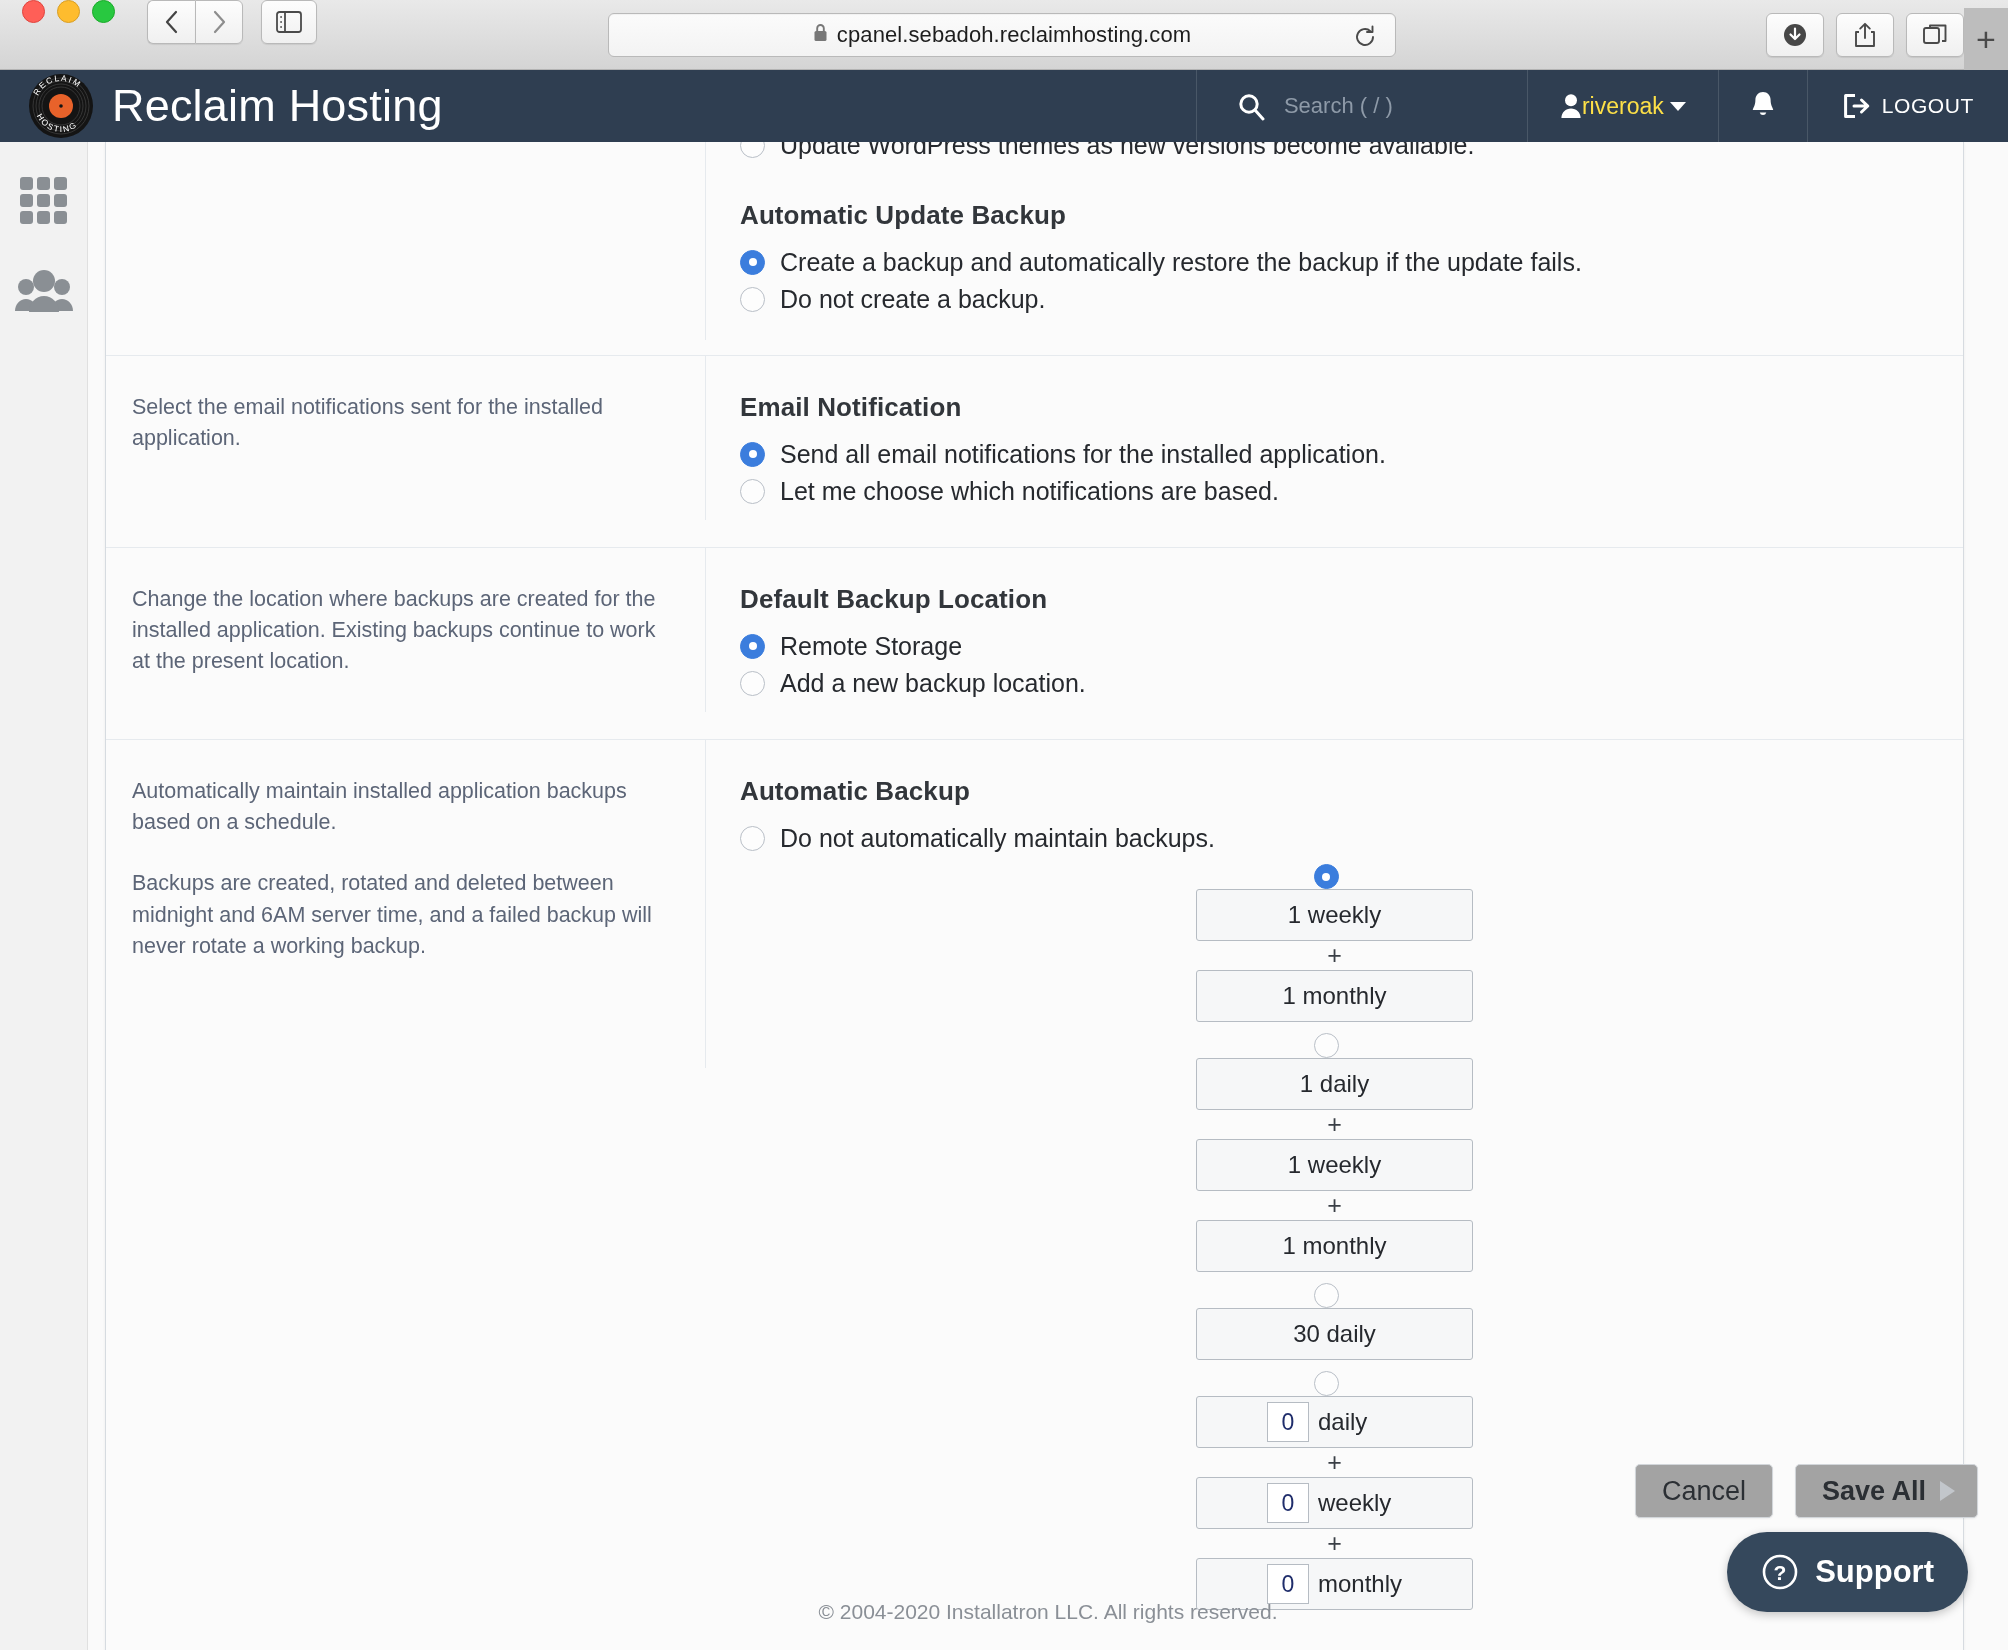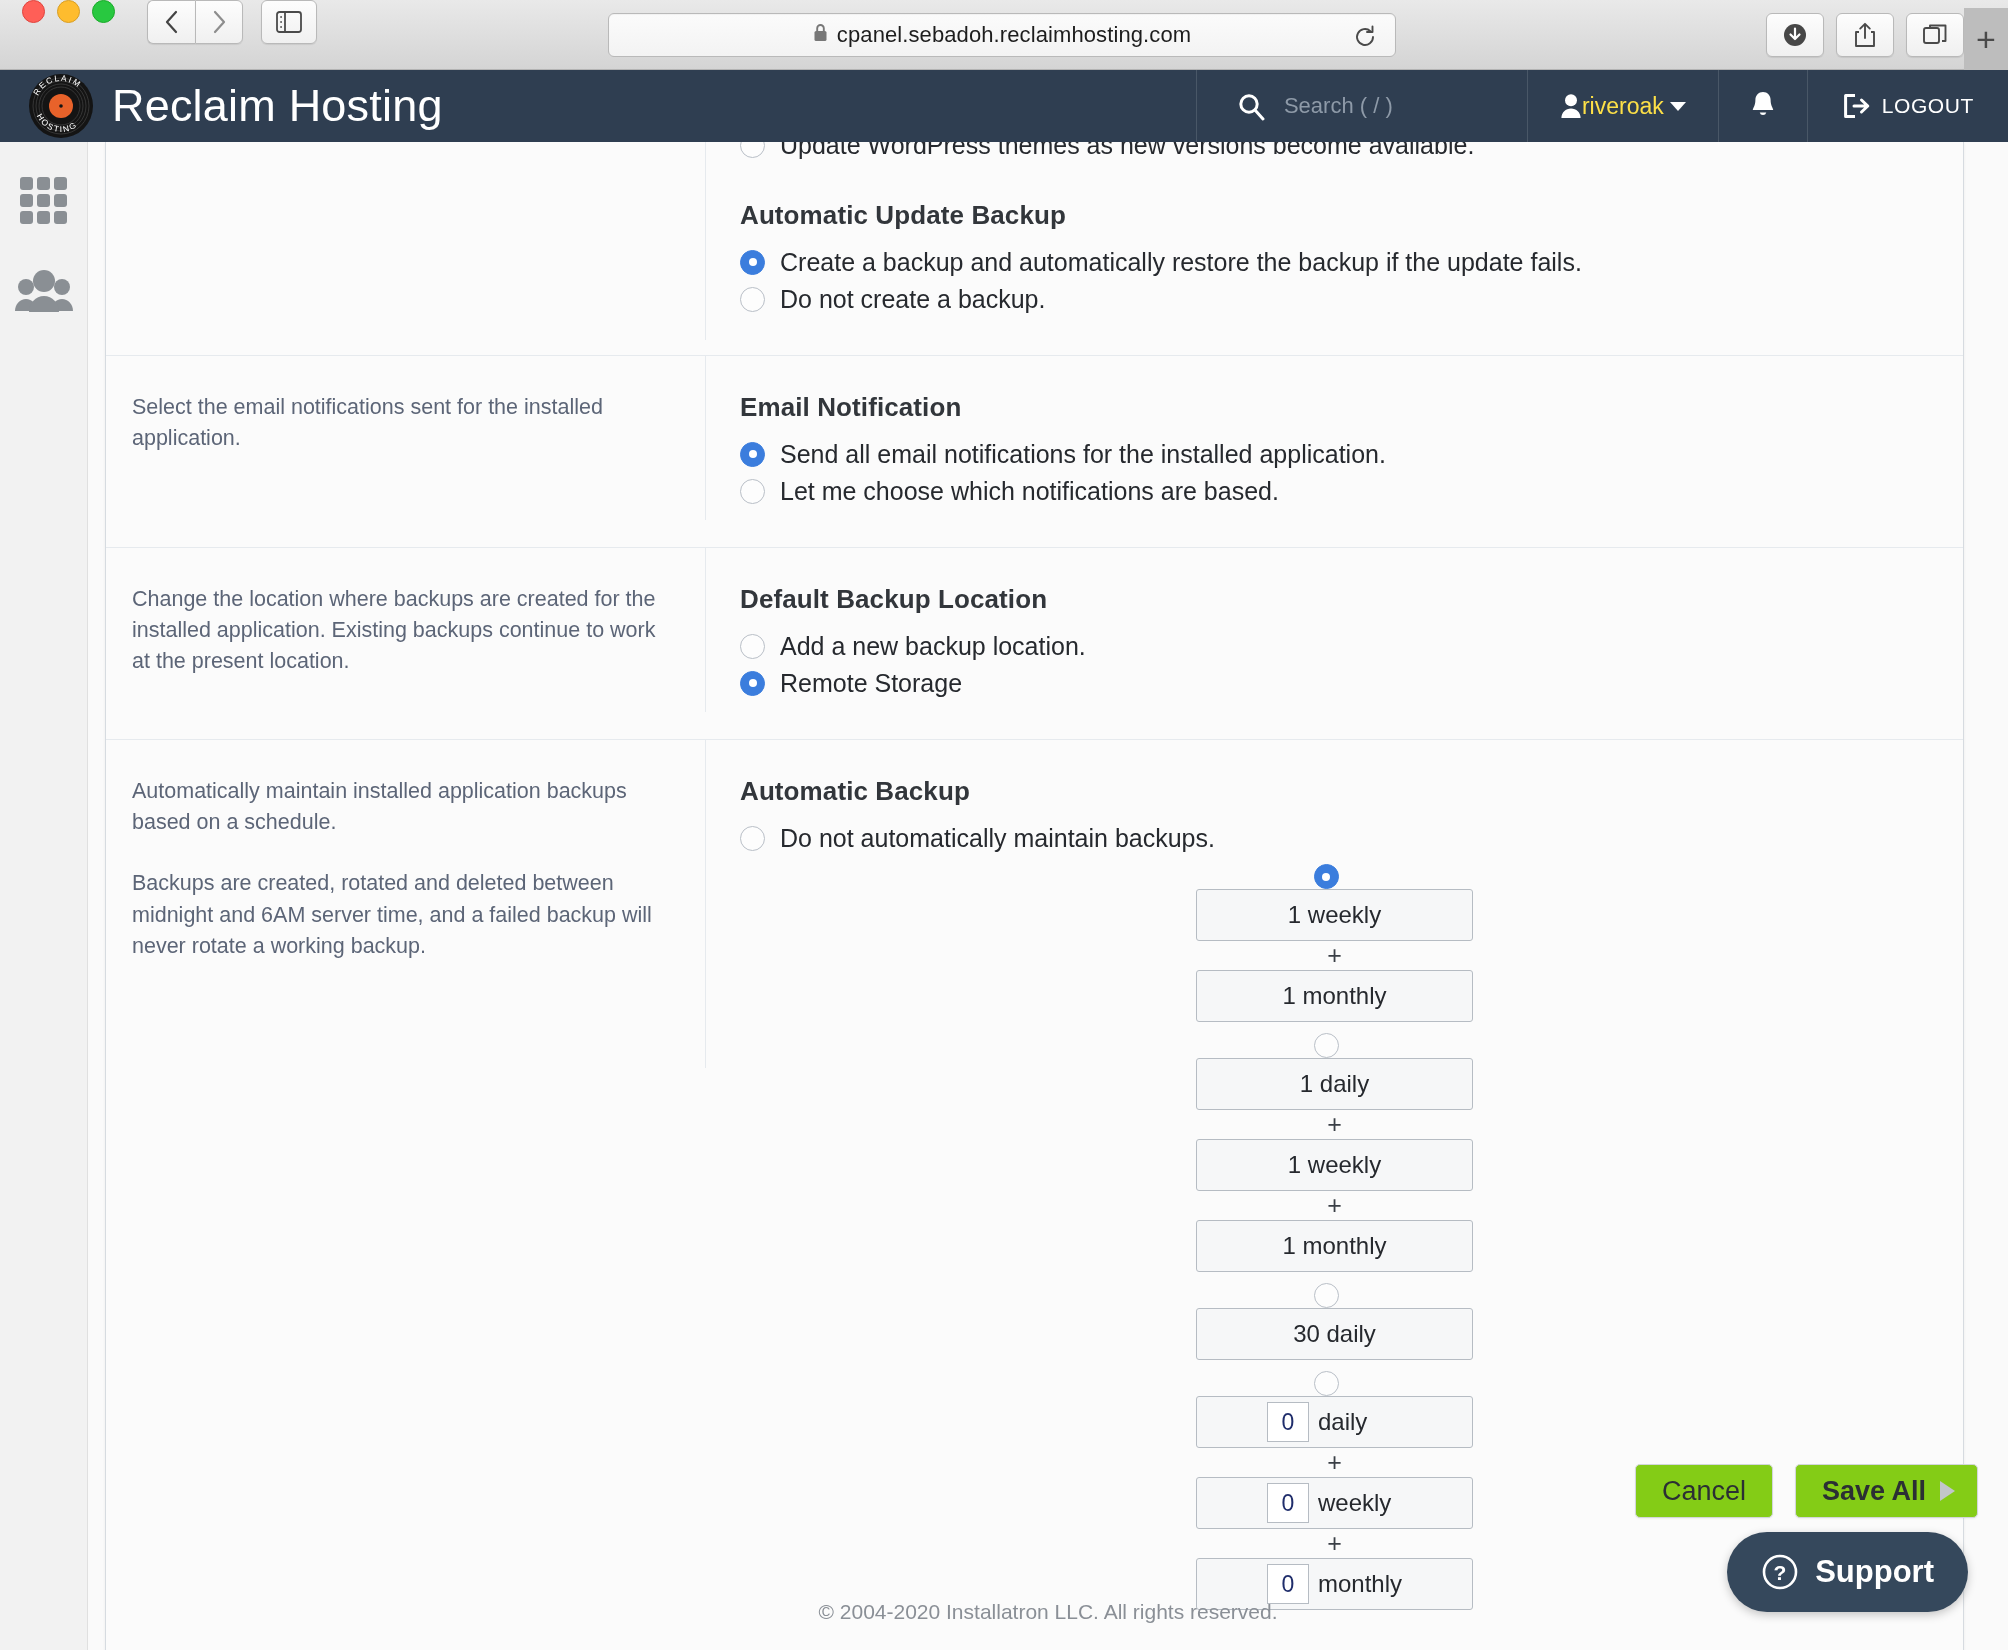--- a/index.html
+++ b/index.html
@@ -168,21 +168,21 @@
     font-size: 23px; color: #1f2d6b; margin-right: 9px;
   }
   .seg-editable { justify-content: flex-start; padding-left: 70px; }
 
   
   .actions {
     position: absolute; right: 30px; top: 1322px;
     display: flex; gap: 22px; align-items: center;
   }
   .btn {
-    background: #84cc16; border: 1px solid #d2d6da; border-radius: 5px;
+    background: #a3a3a3; border: 1px solid #d2d6da; border-radius: 5px;
     height: 54px; display: flex; align-items: center; justify-content: center;
     padding: 0 26px; font-size: 27px; color: #2b2f34;
     box-shadow: 0 1px 2px rgba(0,0,0,.05);
   }
   .btn-primary { font-weight: 700; gap: 14px; padding: 0 22px 0 26px; }
   .tri {
     width: 0; height: 0; border-top: 10px solid transparent;
     border-bottom: 10px solid transparent; border-left: 15px solid #c2c6cb;
   }
 
@@ -411,26 +411,26 @@
         </div>
       </div>
 
       <div class="row">
         <div class="row-desc" style="height:164px">
           <p>Change the location where backups are created for the installed application. Existing backups continue to work at the present location.</p>
         </div>
         <div class="row-ctrl">
           <div class="ctrl-title">Default Backup Location</div>
           <div class="opt">
-            <span class="radio"></span>
-            <span class="opt-label">Add a new backup location.</span>
-          </div>
-          <div class="opt">
             <span class="radio checked"></span>
             <span class="opt-label">Remote Storage</span>
+          </div>
+          <div class="opt">
+            <span class="radio"></span>
+            <span class="opt-label">Add a new backup location.</span>
           </div>
         </div>
       </div>
 
       <div class="row">
         <div class="row-desc" style="height:328px">
           <p>Automatically maintain installed application backups based on a schedule.</p>
           <p>Backups are created, rotated and deleted between midnight and 6AM server time, and a failed backup will never rotate a working backup.</p>
         </div>
         <div class="row-ctrl">

